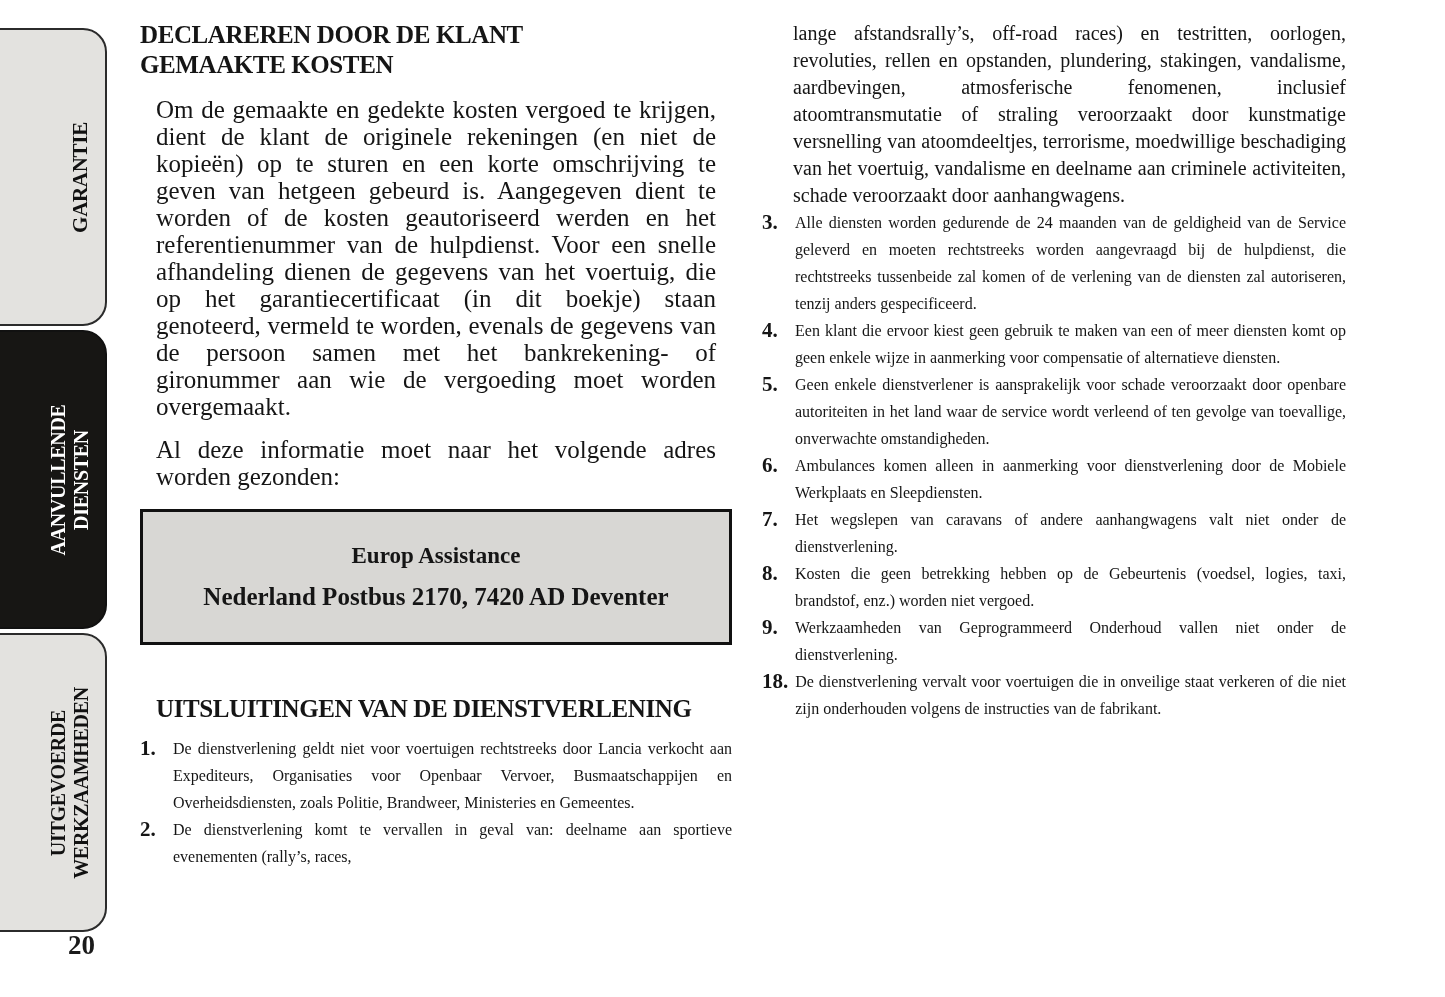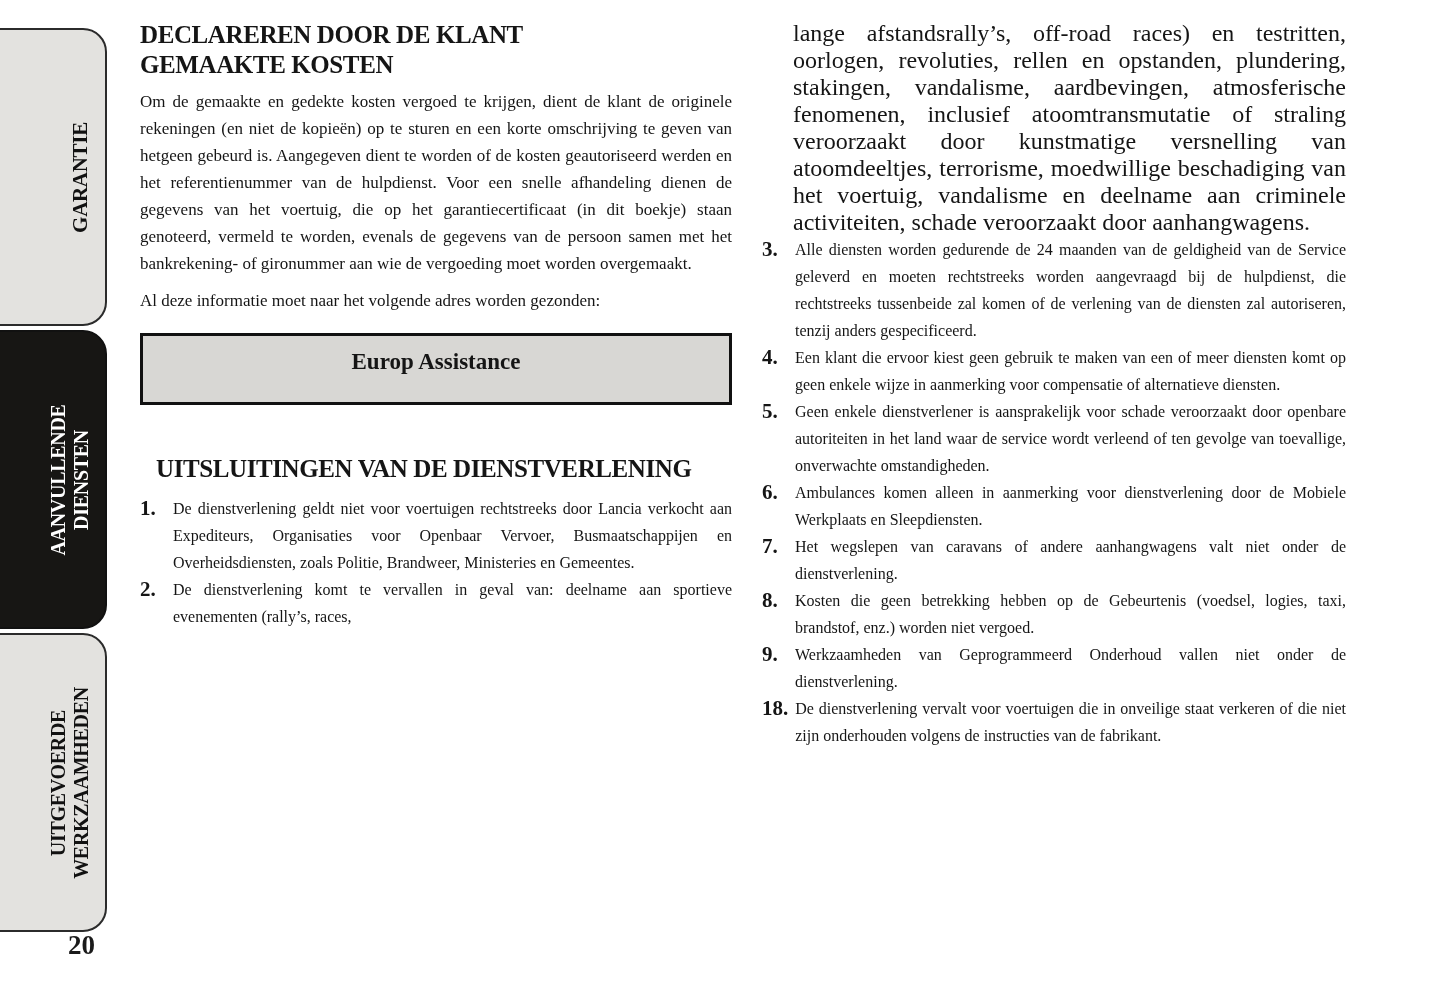--- a/index.html
+++ b/index.html
@@ -38,43 +38,43 @@
   
   .col{position:absolute;top:20px;}
   .col--left{left:140px;width:592px;}
   .col--right{left:762px;width:584px;}
   .heading{
     font-size:25px;line-height:30px;font-weight:bold;
     letter-spacing:-0.4px;margin:0 0 8px 0;white-space:pre-line;
   }
   .heading--second{margin:49px 0 11px 16px;}
   .body-par{
-    font-size:17px;line-height:27px;text-align:justify;
-    margin:0;
+    font-size:25px;line-height:27px;text-align:justify;
+    margin:16px;
   }
   .par-gap{margin-top:10px;}
   .address-box{
     margin:19px 0 0 0;
     border:3px solid #111;background:#d8d7d4;
-    text-align:center;padding:13px 8px;
+    text-align:center;padding:31px 8px;
     box-sizing:border-box;
   }
   .address-line1{font-size:23px;font-weight:bold;margin:0 0 14px 0;}
   .address-line2{font-size:25px;font-weight:bold;margin:0;}
   .list-item{display:flex;margin:0;}
   .list-item .num{
     flex:0 0 auto;min-width:26px;padding-right:7px;
     font-weight:bold;font-size:21px;line-height:27px;
   }
   .list-item .txt{
     flex:1;font-size:16px;line-height:27px;text-align:justify;
   }
   .continuation{
     margin:0 0 0 31px;
-    font-size:24px;line-height:27px;text-align:justify;
+    font-size:20px;line-height:27px;text-align:justify;
   }
 </style>
 </head>
 <body>
 
 <div class="tab tab--garantie">
   <span class="tab-label">GARANTIE</span>
 </div>
 <div class="tab tab--aanvullende tab--active">
   <span class="tab-label">AANVULLENDE
@@ -87,20 +87,21 @@
 <div class="page-number">20</div>
 
 <div class="col col--left">
   <div class="heading">DECLAREREN DOOR DE KLANT
 GEMAAKTE KOSTEN</div>
   <p class="body-par">Om de gemaakte en gedekte kosten vergoed te krijgen, dient de klant de originele rekeningen (en niet de kopieën) op te sturen en een korte omschrijving te geven van hetgeen gebeurd is. Aangegeven dient te worden of de kosten geautoriseerd werden en het referentienummer van de hulpdienst. Voor een snelle afhandeling dienen de gegevens van het voertuig, die op het garantiecertificaat (in dit boekje) staan genoteerd, vermeld te worden, evenals de gegevens van de persoon samen met het bankrekening- of gironummer aan wie de vergoeding moet worden overgemaakt.</p>
   <p class="body-par par-gap">Al deze informatie moet naar het volgende adres worden gezonden:</p>
 
   <div class="address-box">
     <p class="address-line1">Europ Assistance</p>
+    <p class="address-line2">Nederland Postbus 2170, 7420 AD Deventer</p>
   </div>
 
   <div class="heading heading--second">UITSLUITINGEN VAN DE DIENSTVERLENING</div>
 
   <div class="list-item">
     <span class="num">1.</span>
     <div class="txt">De dienstverlening geldt niet voor voertuigen rechtstreeks door Lancia verkocht aan Expediteurs, Organisaties voor Openbaar Vervoer, Busmaatschappijen en Overheidsdiensten, zoals Politie, Brandweer, Ministeries en Gemeentes.</div>
   </div>
   <div class="list-item">
     <span class="num">2.</span>

